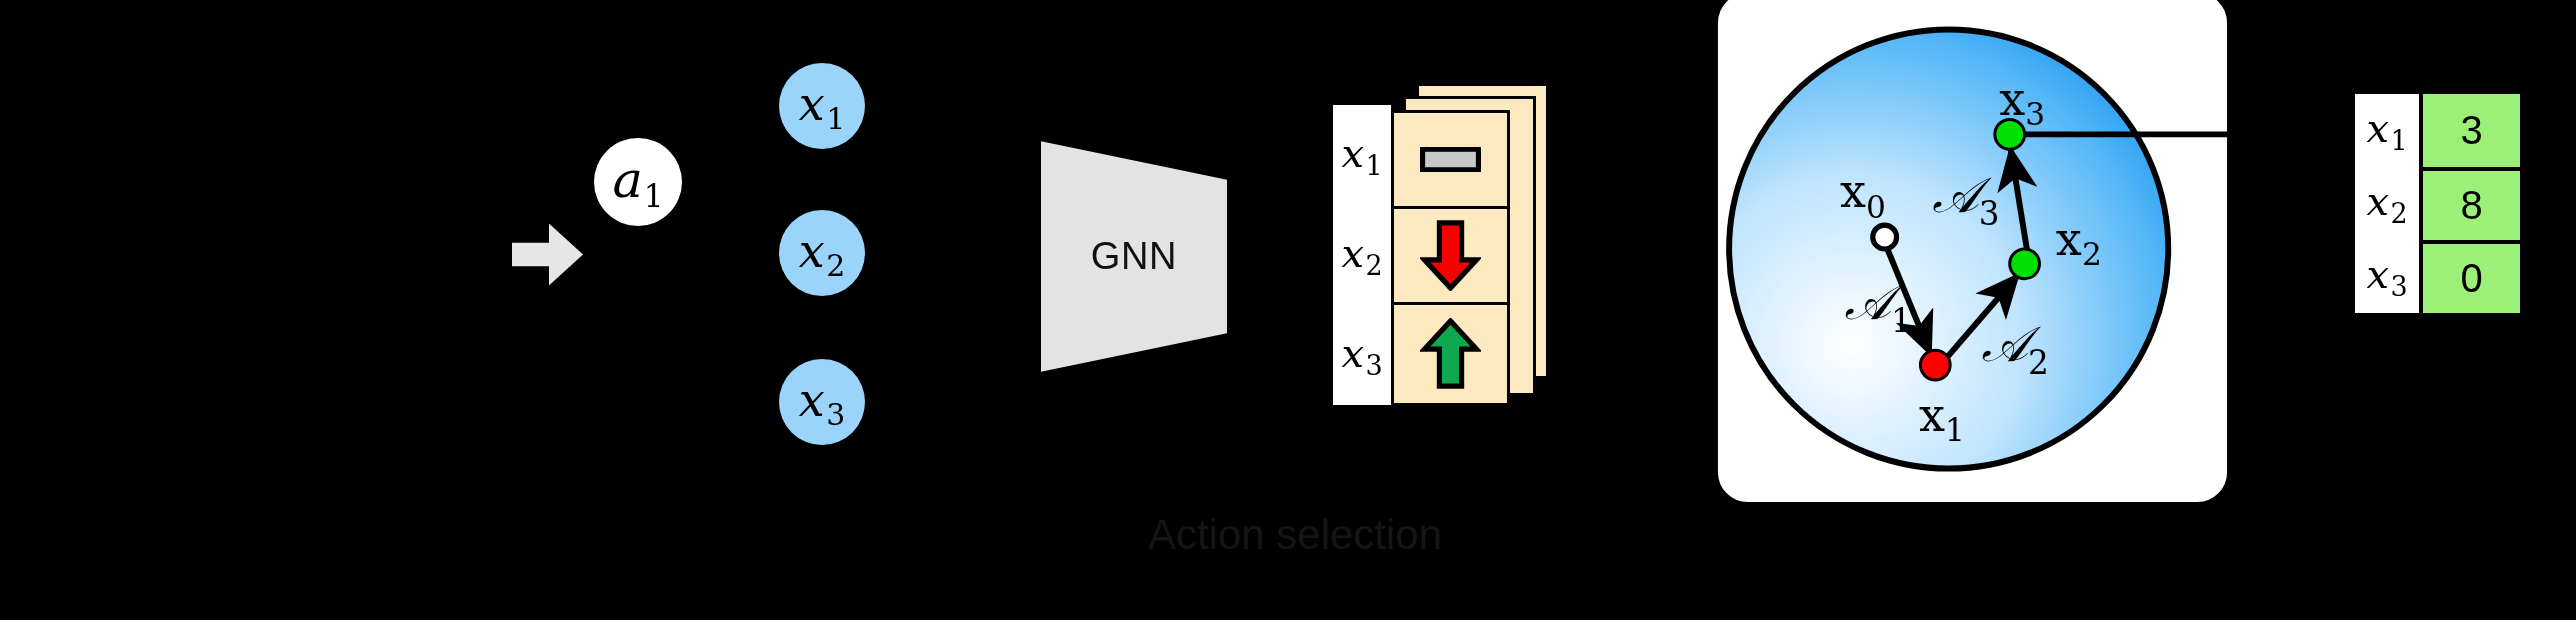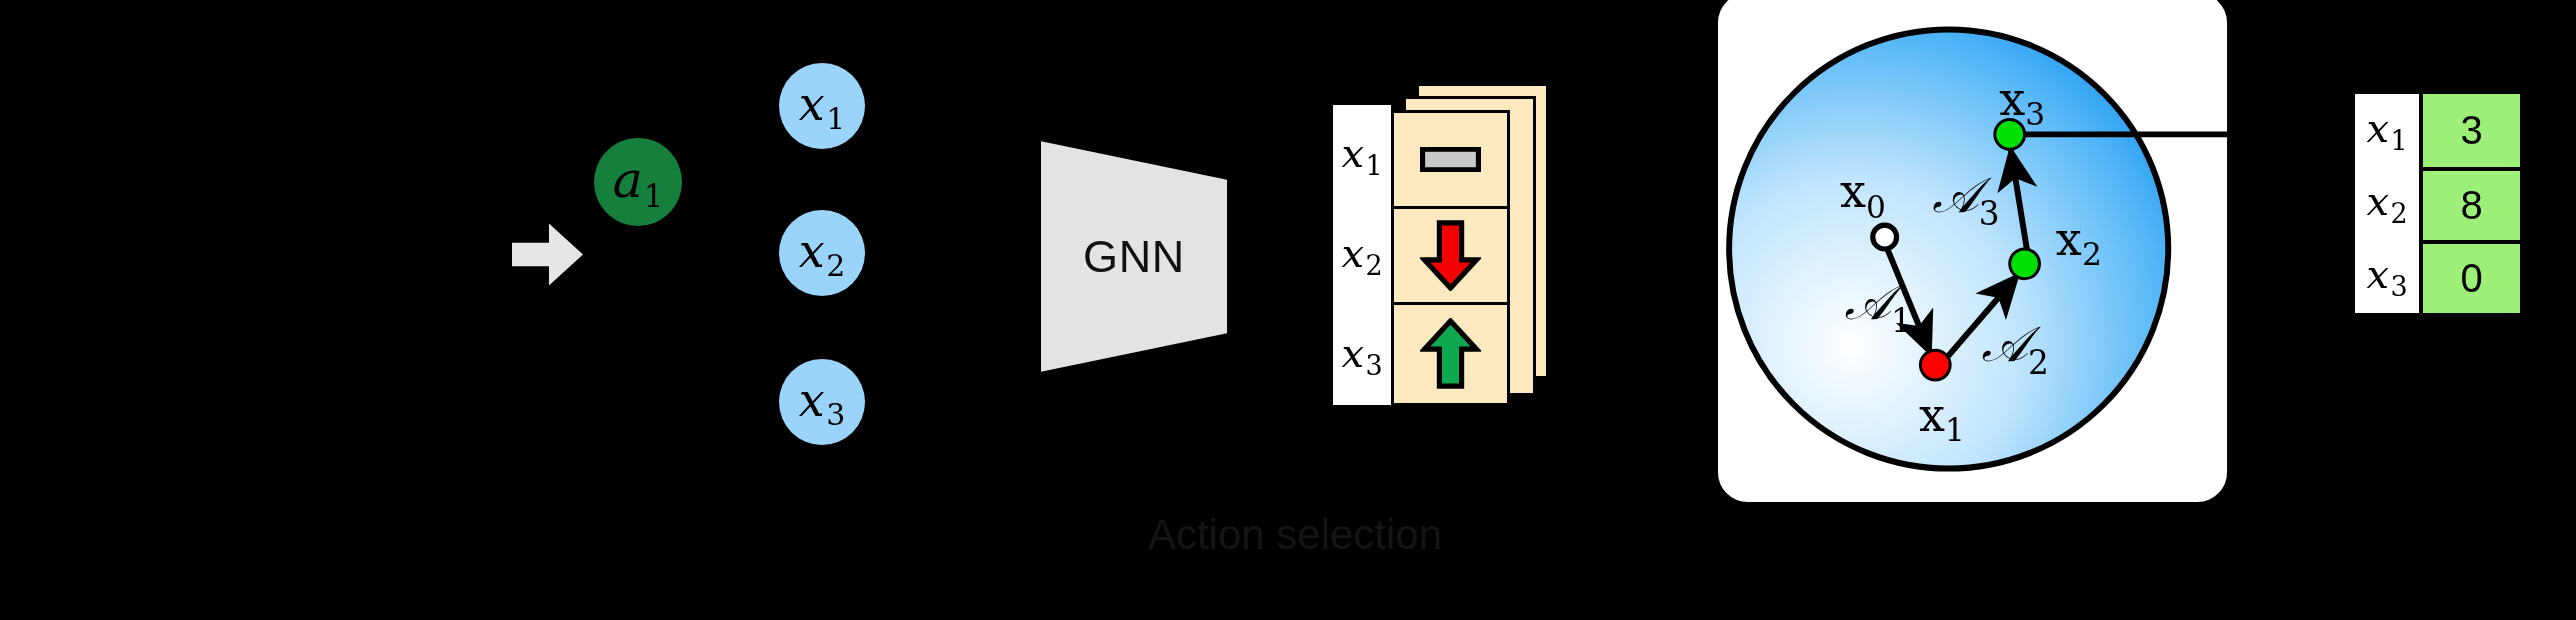--- a/index.html
+++ b/index.html
@@ -8,34 +8,34 @@
   .stage{position:absolute;left:0;top:0;width:2576px;height:621px;background:#000;}
 
   
   .abs{position:absolute;}
   .circ{border-radius:50%;display:flex;align-items:center;justify-content:center;}
 
   
   #input-arrow{left:512px;top:223px;width:71px;height:63px;}
 
   
-  .anode{width:88px;height:88px;background:#15803d;color:#000;
+  .anode{width:88px;height:88px;background:#ffffff;color:#000;
          font-size:51px;font-family:"DejaVu Serif",serif;}
   .anode .sub{font-size:31px;vertical-align:-0.30em;margin-left:0.7px;}
 
   
   .xnode{width:86px;height:86px;background:#9bd4fb;color:#000;
          font-size:46px;font-style:italic;font-family:"DejaVu Serif",serif;}
   .xnode .sub{font-size:30px;font-style:normal;vertical-align:-0.30em;margin-left:1.5px;}
 
   
   #gnn-block{left:1041px;top:141px;width:186px;height:231px;}
   #gnn-label{left:1041px;top:141px;width:186px;height:231px;
              display:flex;align-items:center;justify-content:center;
-             font-family:"Liberation Sans",sans-serif;font-size:45px;color:#111;
+             font-family:"Liberation Sans",sans-serif;font-size:38px;color:#111;
              letter-spacing:0.7px;}
 
   
   #card-stack{left:1333px;top:83px;width:223px;height:328px;}
   .card-back{position:absolute;background:#fce9bf;border:3.7px solid #000;}
   #cb2{left:83px;top:0px;width:127px;height:290px;}
   #cb1{left:70px;top:13.4px;width:127px;height:294px;}
   #xcol{position:absolute;left:0px;top:22.3px;width:58px;height:300px;background:#fff;}
   .xcol-cell{height:100px;display:flex;align-items:center;justify-content:center;
              font-size:40px;font-style:italic;color:#000;font-family:"DejaVu Serif",serif;}

